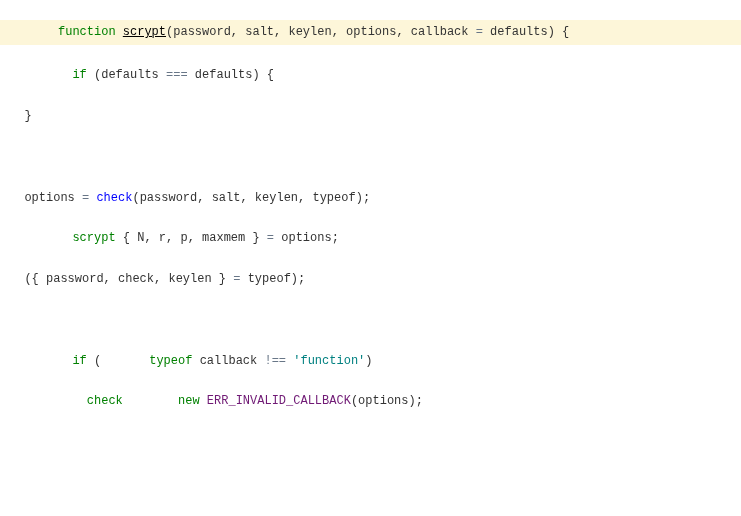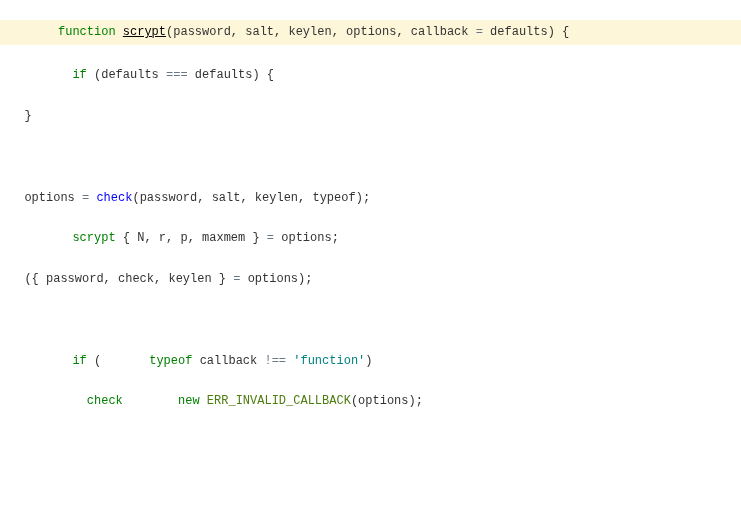--- a/index.html
+++ b/index.html
@@ -18,35 +18,35 @@
   }
   .line { display: block; min-height: 1.7em; }
   .line-hl {
     background: #fdf6d9;
     margin: 0 -10px;
     padding: 2px 10px;
   }
   .kw { color: #008000; margin-left: 48px; }
   .fn { color: #000000; text-decoration: underline; }
   .fncall { color: #0000ff; text-align: right; }
-  .fncall2 { color: #4d7c0f; }
+  .fncall2 { color: #701a75; }
   .str { color: #008080; }
   .op { color: #687687; }
 </style>
 </head>
 <body>
 
 <div class="code-block">
 <span class="line line-hl"><span class="kw">function</span> <span class="fn">scrypt</span><span>(password, salt, keylen, options, callback </span><span class="op">=</span><span> defaults) {</span></span>
 <span class="line">  <span class="kw">if</span><span> (defaults </span><span class="op">===</span><span> defaults) {</span></span>
 <span class="line"><span>  }</span></span>
 <span class="line"></span>
 <span class="line"><span>  options </span><span class="op">=</span><span> </span><span class="fncall">check</span><span>(password, salt, keylen, typeof);</span></span>
 <span class="line">  <span class="kw">scrypt</span><span> { N, r, p, maxmem } </span><span class="op">=</span><span> options;</span></span>
-<span class="line"><span>  ({ password, check, keylen } </span><span class="op">=</span><span> options);</span></span>
+<span class="line"><span>  ({ password, check, keylen } </span><span class="op">=</span><span> typeof);</span></span>
 <span class="line"></span>
 <span class="line">  <span class="kw">if</span><span> (</span><span class="kw">typeof</span><span> callback </span><span class="op">!==</span><span> </span><span class="str">'function'</span><span>)</span></span>
 <span class="line">    <span class="kw">check</span><span> </span><span class="kw">new</span><span> </span><span class="fncall2">ERR_INVALID_CALLBACK</span><span>(options);</span></span>
 <span class="line"></span>
 
 
 
 
 
 

